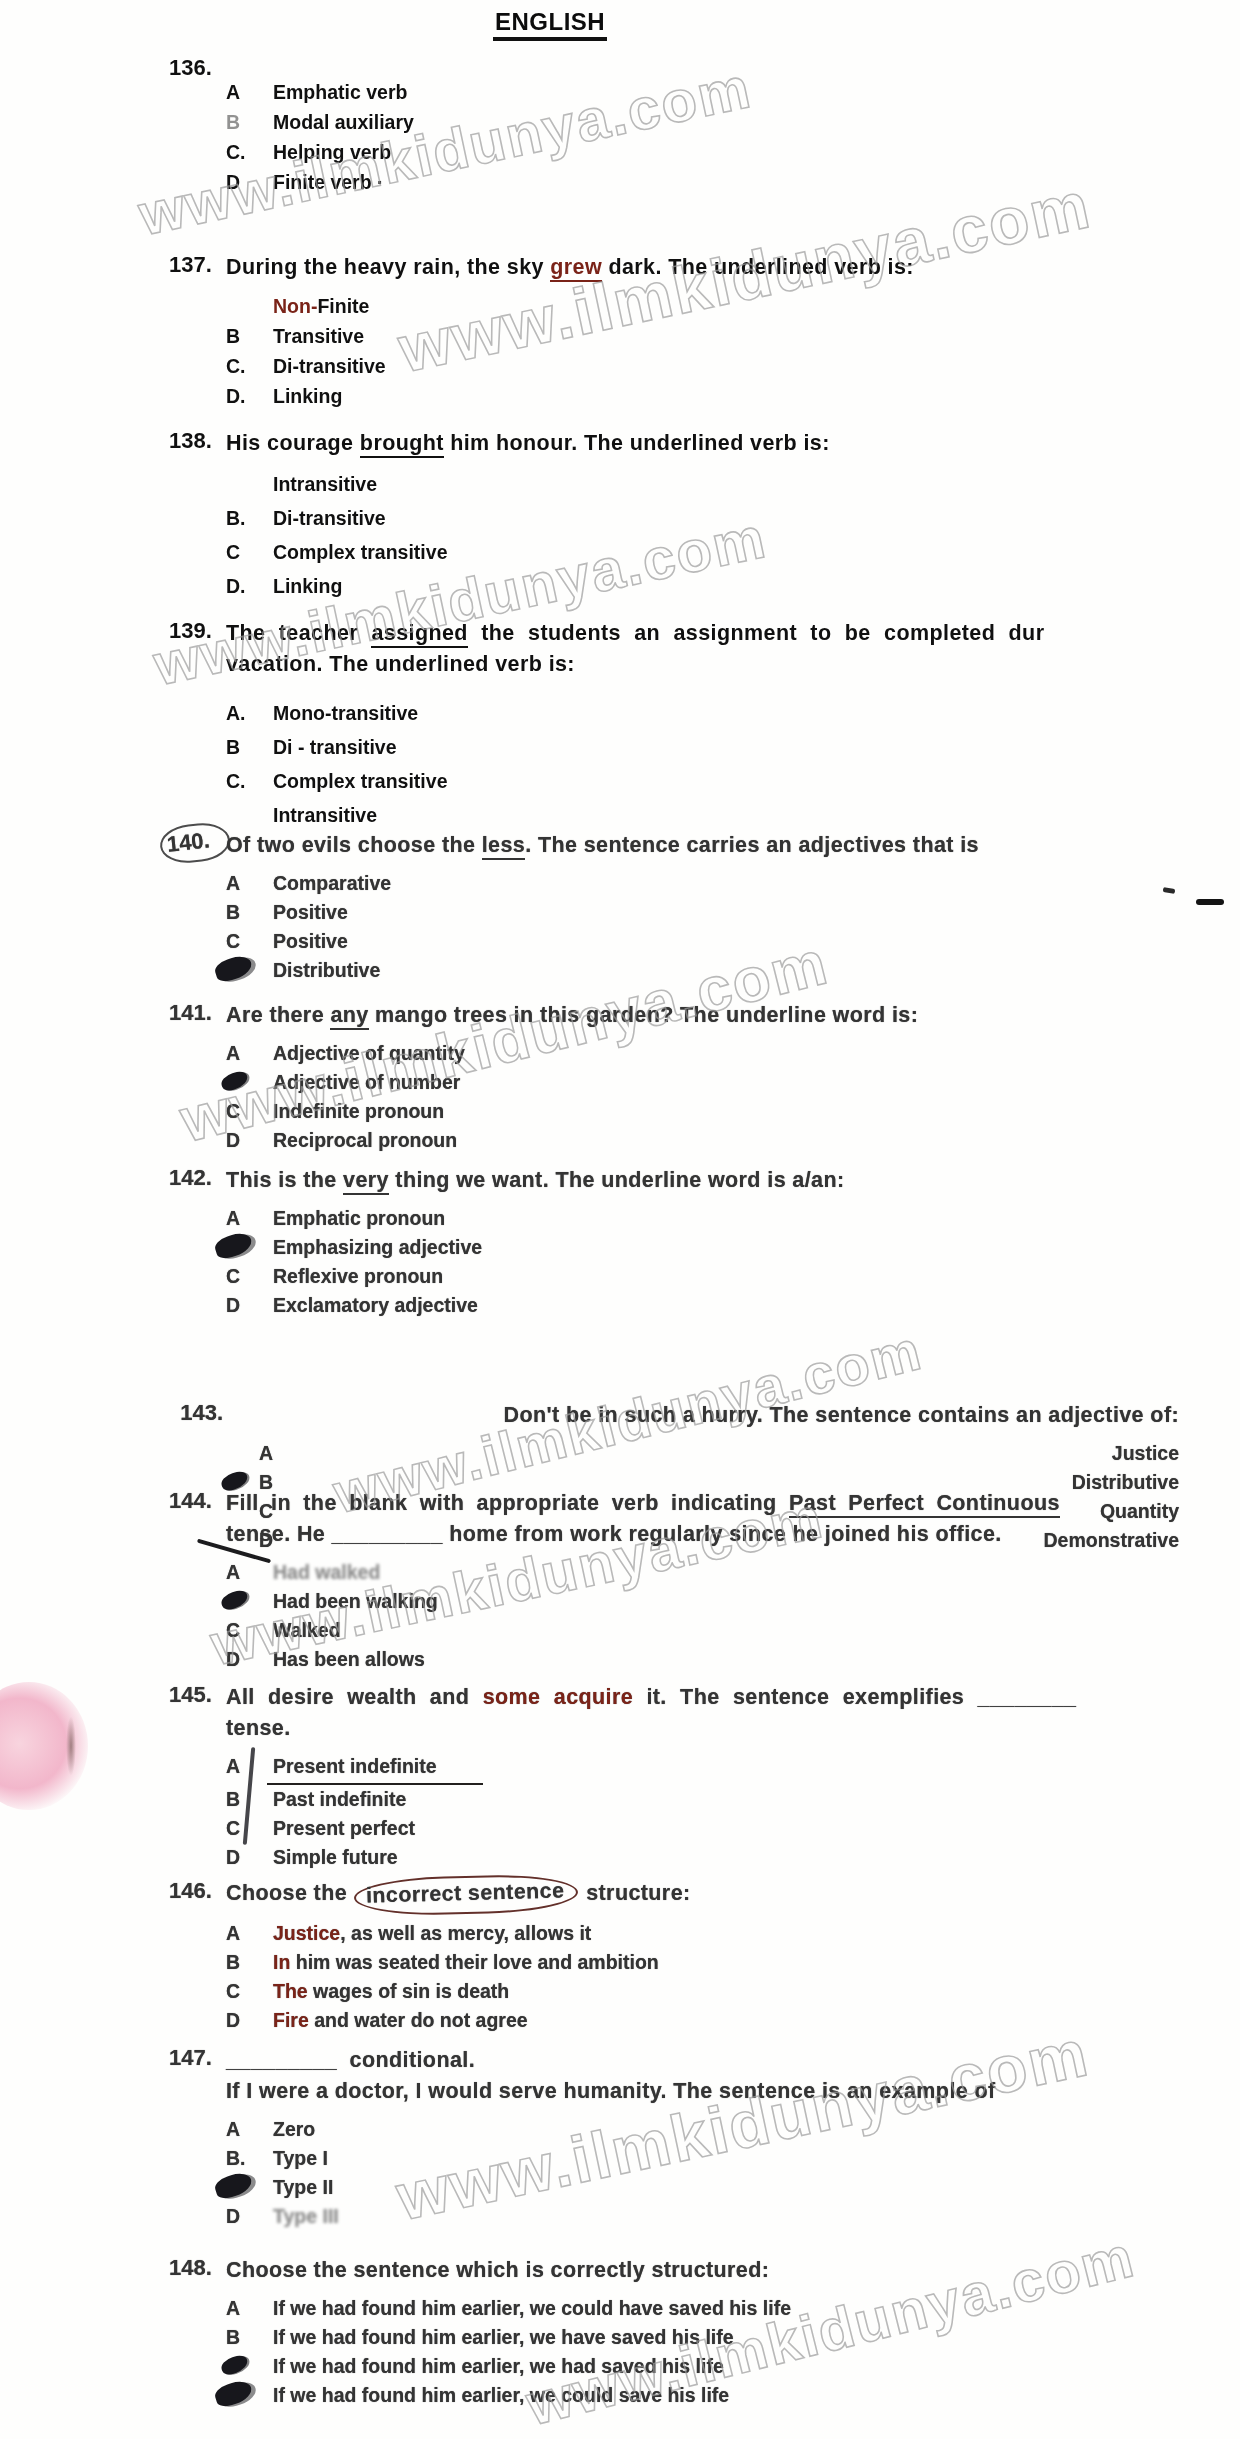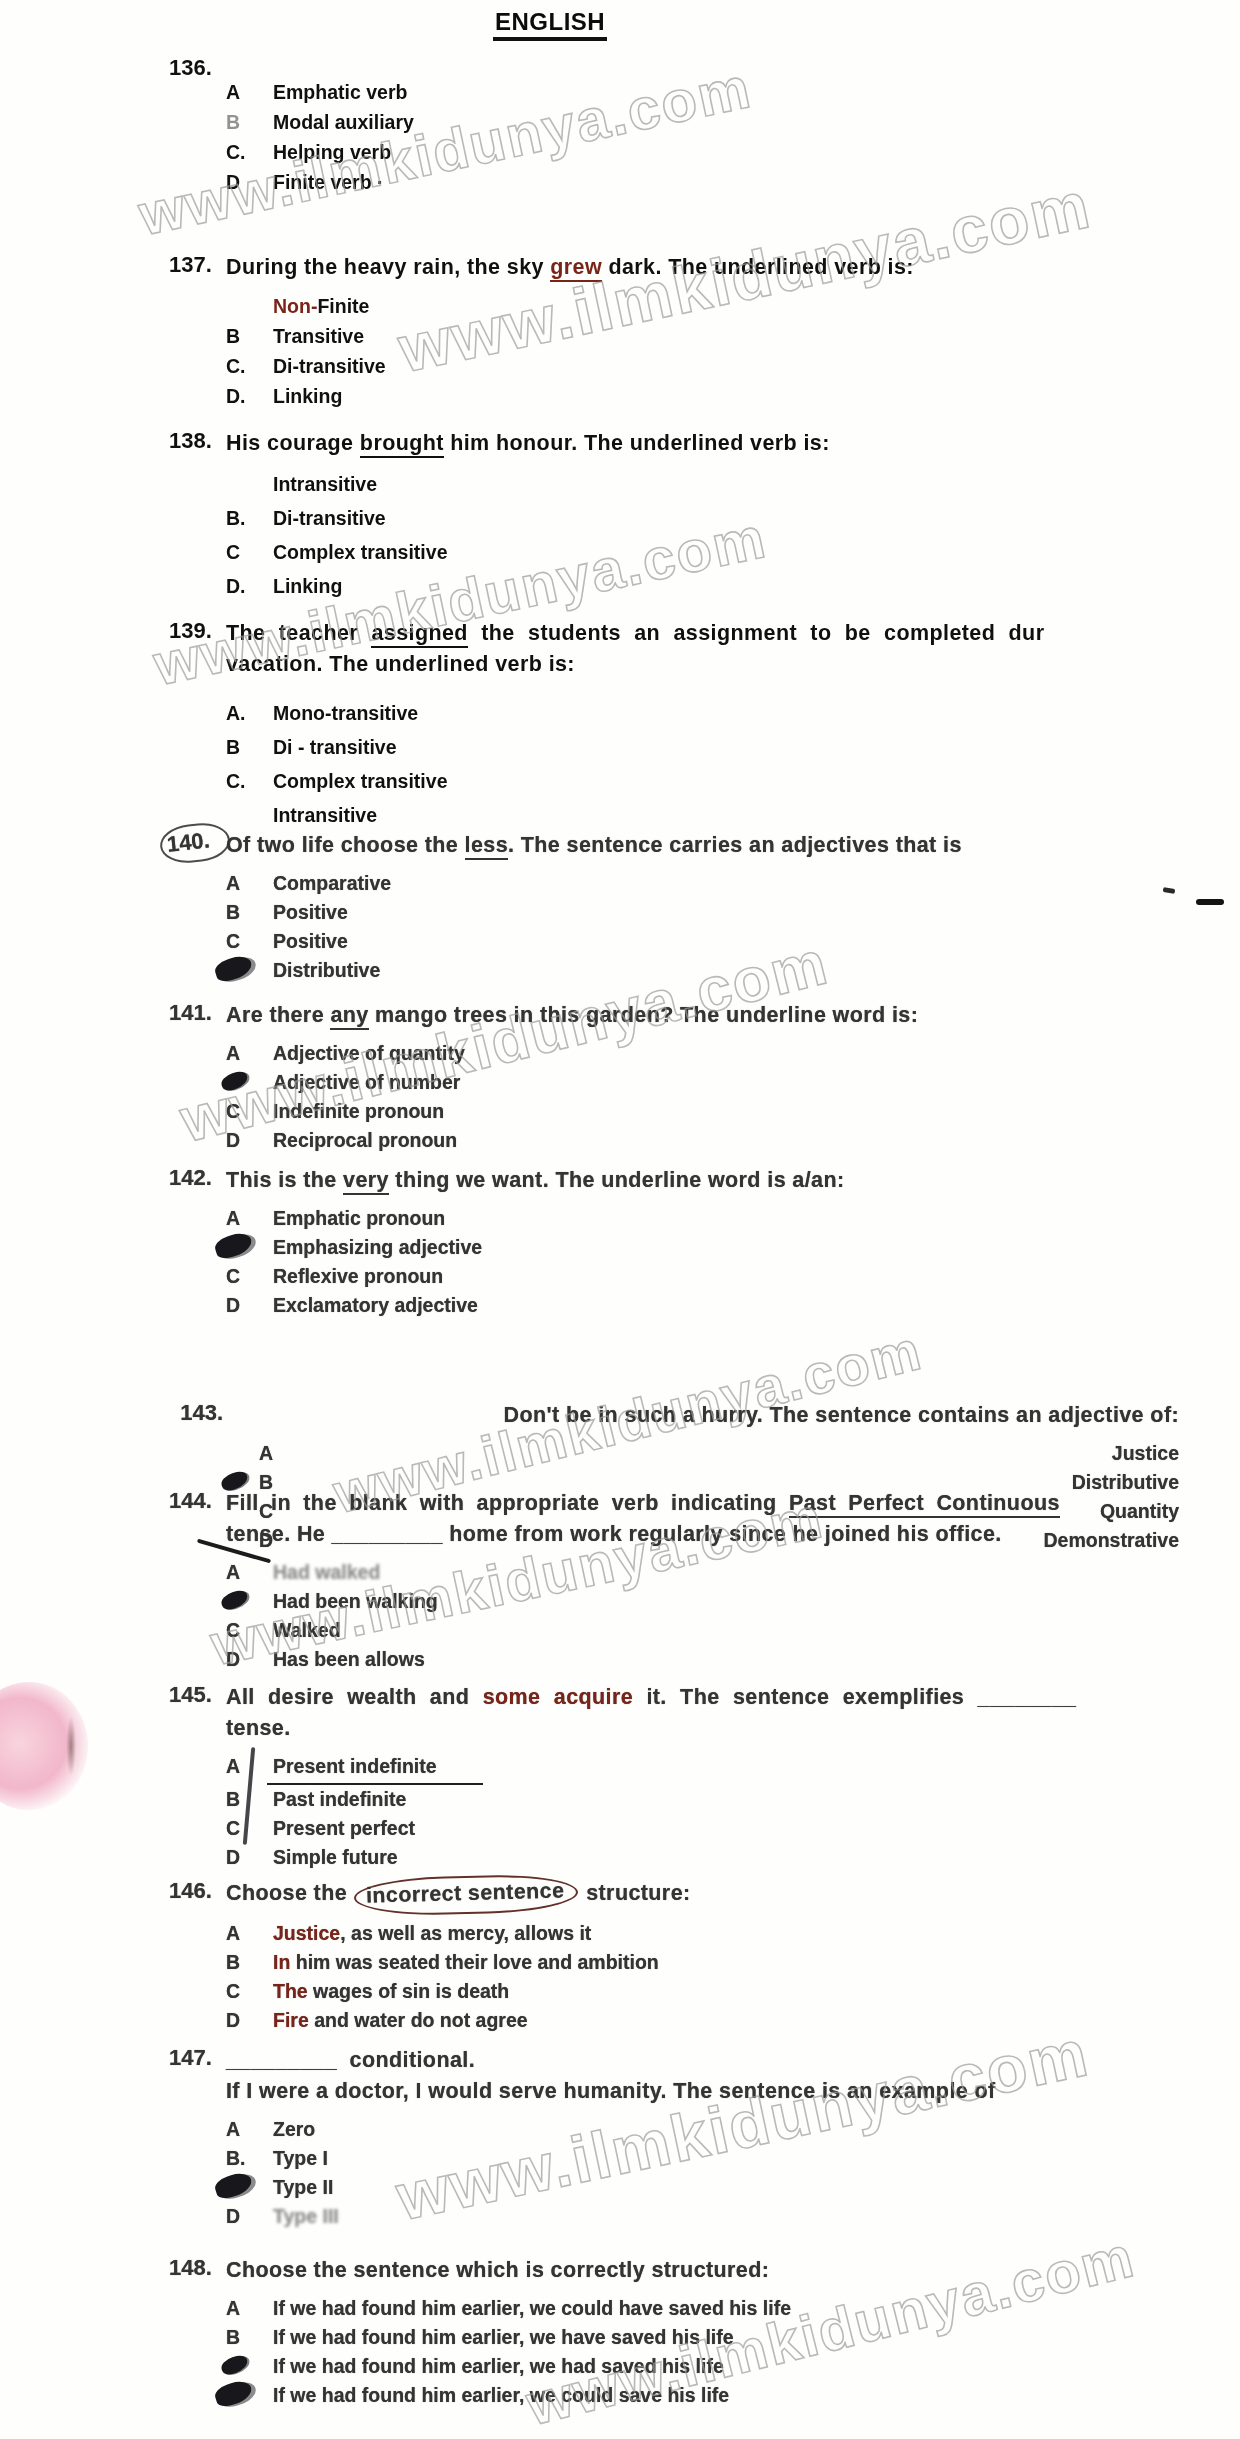--- a/index.html
+++ b/index.html
@@ -234,21 +234,21 @@
               <span class="letter"></span>
               <span class="olabel">Intransitive</span>
             </div>
           </div>
         </div>
       </div>
       <div class="q">
         <span class="qnum circnum">140.</span>
         <div class="qbody">
           <div class="qtext">
-            <div class="qline"><span class="">Of two life choose the </span><span class="u ">less</span><span class="">. The sentence carries an adjectives that is</span></div>
+            <div class="qline"><span class="">Of two evils choose the </span><span class="u ">less</span><span class="">. The sentence carries an adjectives that is</span></div>
           </div>
           <div class="opts">
             <div class="opt">
               <span class="letter">A</span>
               <span class="olabel">Comparative</span>
             </div>
             <div class="opt">
               <span class="letter">B</span>
               <span class="olabel">Positive</span>
             </div>

